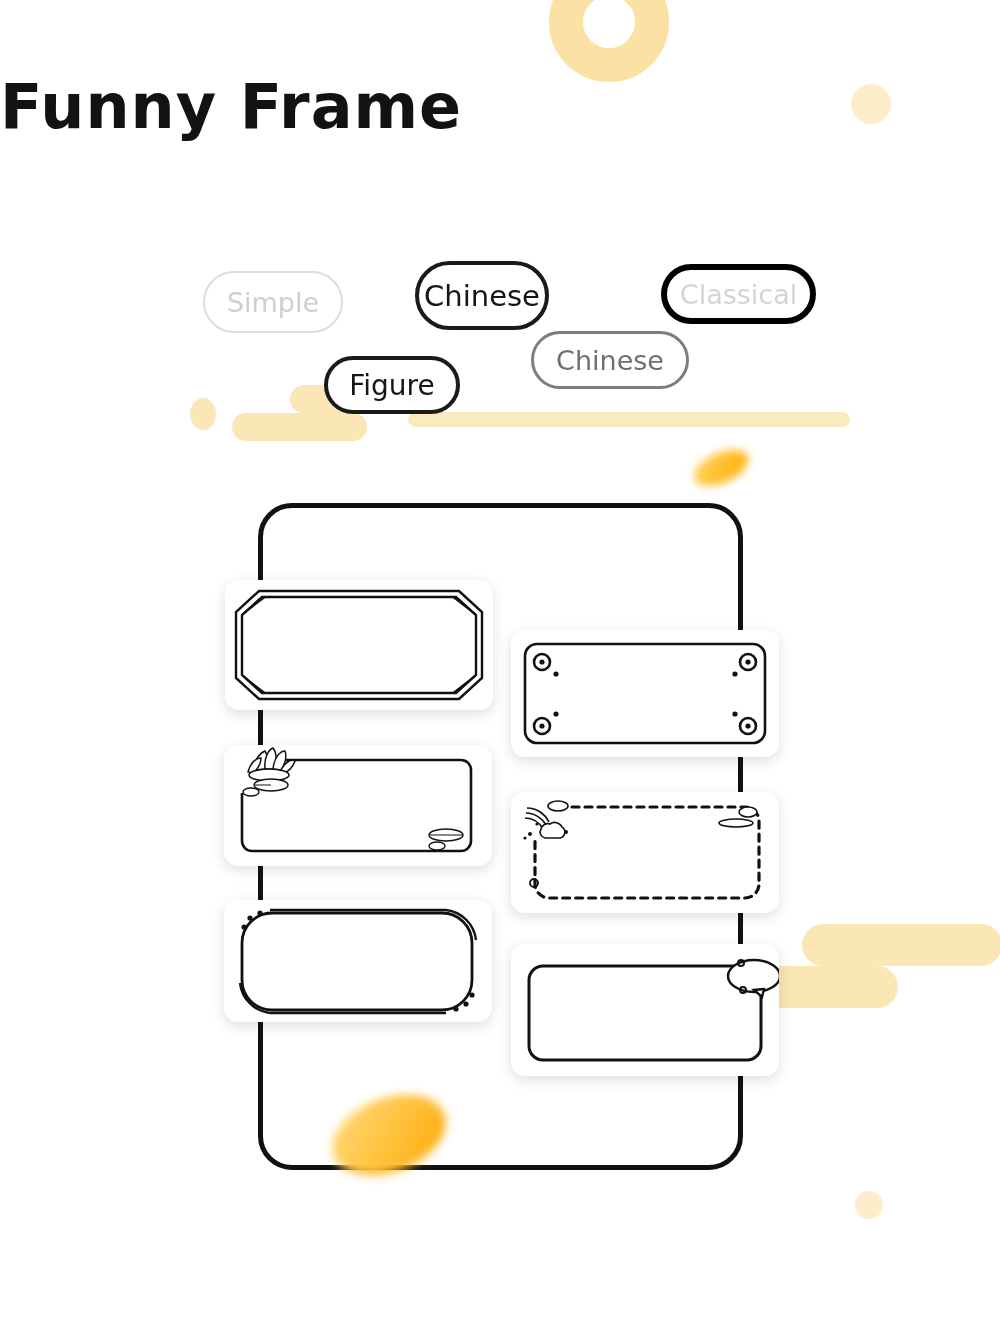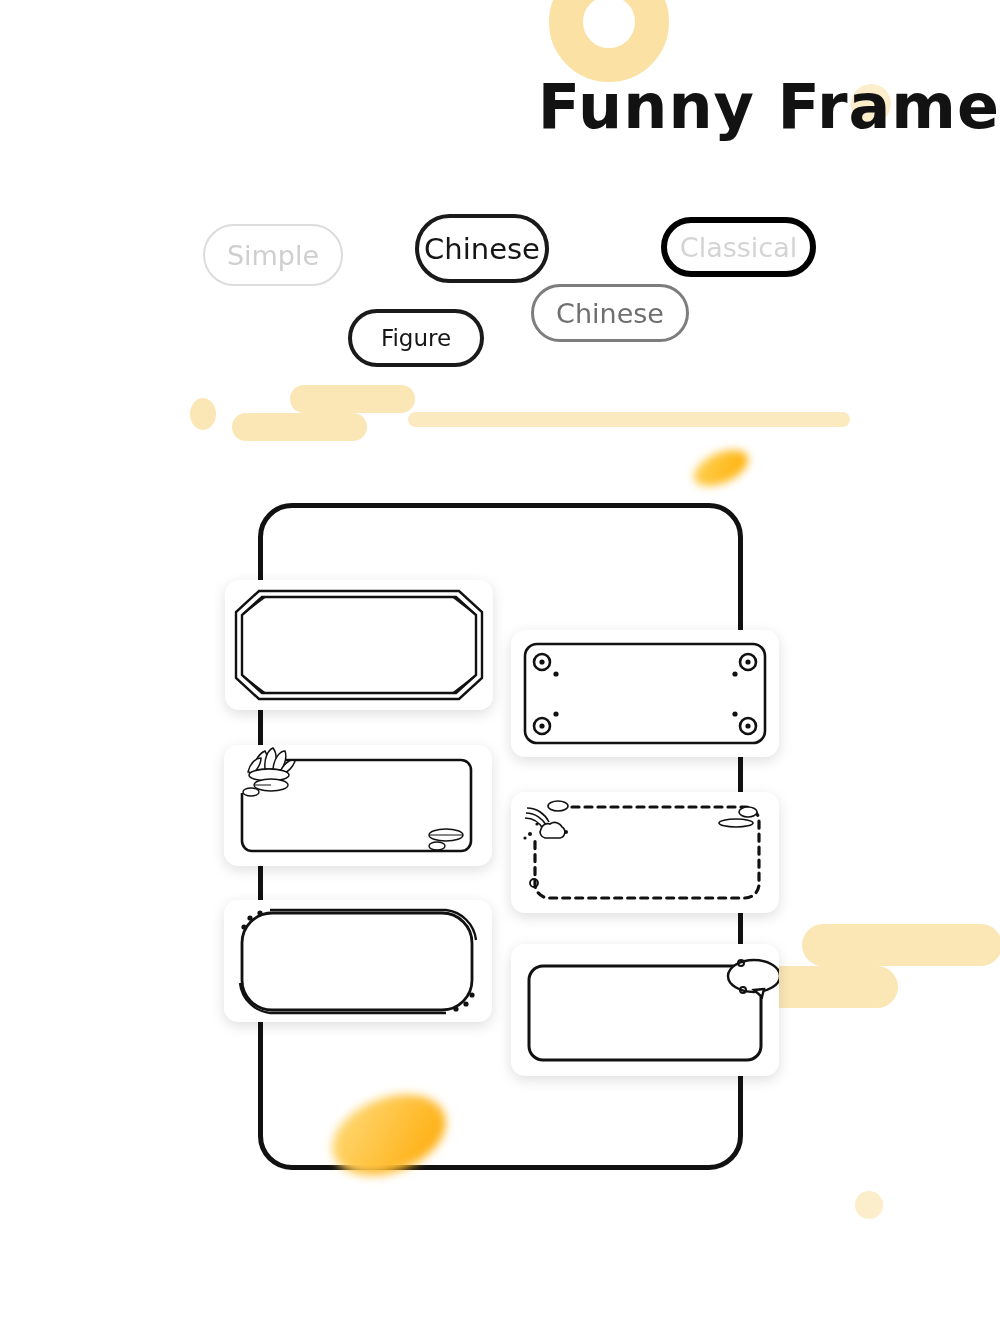--- a/index.html
+++ b/index.html
@@ -46,45 +46,46 @@
   .blob-2 { left: 638px; top: 520px; width: 58px; height: 30px;
             transform: rotate(-24deg);
             background: linear-gradient(135deg,#FFD35C 0%, #FFAE00 100%); }
   .blob-3 { left: 330px; top: 1098px; width: 118px; height: 74px;
             transform: rotate(-21deg); filter: blur(5px);
             background: linear-gradient(140deg,#FFDD80 0%, #FFA800 100%); }
 
   
   .page-title {
     position: absolute; left: 0; top: 70px; width: 1000px;
-    text-align: right;
+    text-align: left;
     font-size: 62px; font-weight: 700; letter-spacing: 1px;
     color: #121212;
     font-family: "DejaVu Sans", "Liberation Sans", sans-serif;
   }
 
   
   .pill {
     position: absolute;
     display: flex; align-items: center; justify-content: center;
     border-radius: 999px;
     background: #ffffff;
     white-space: nowrap;
     cursor: pointer;
+    margin-top: 47px;
   }
   .pill.p-simple    { left: 203px; top: 224px; width: 140px; height: 62px;
                       border: 2px solid #dcdcdc; color:#cfcfcf; font-size: 27px; }
   .pill.p-lovely    { left: 415px; top: 214px; width: 134px; height: 69px;
                       border: 4px solid #1a1a1a; color:#161616; font-size: 29px; }
   .pill.p-classical { left: 661px; top: 217px; width: 155px; height: 60px;
                       border: 6px solid #000000; color:#d4d4d4; font-size: 27px; }
   .pill.p-chinese   { left: 531px; top: 284px; width: 158px; height: 58px;
                       border: 3px solid #7d7d7d; color:#6f6f6f; font-size: 27px; }
-  .pill.p-figure    { left: 348px; top: 309px; width: 136px; height: 58px;
-                      border: 4px solid #1a1a1a; color:#161616; font-size: 23px; }
+  .pill.p-figure    { left: 324px; top: 309px; width: 136px; height: 58px;
+                      border: 4px solid #1a1a1a; color:#161616; font-size: 28px; }
 
   
   .frame-card {
     position: absolute; left: 258px; top: 503px;
     width: 485px; height: 667px;
     border: 5px solid #111111;
     border-radius: 34px;
     background: #ffffff;
   }
 

